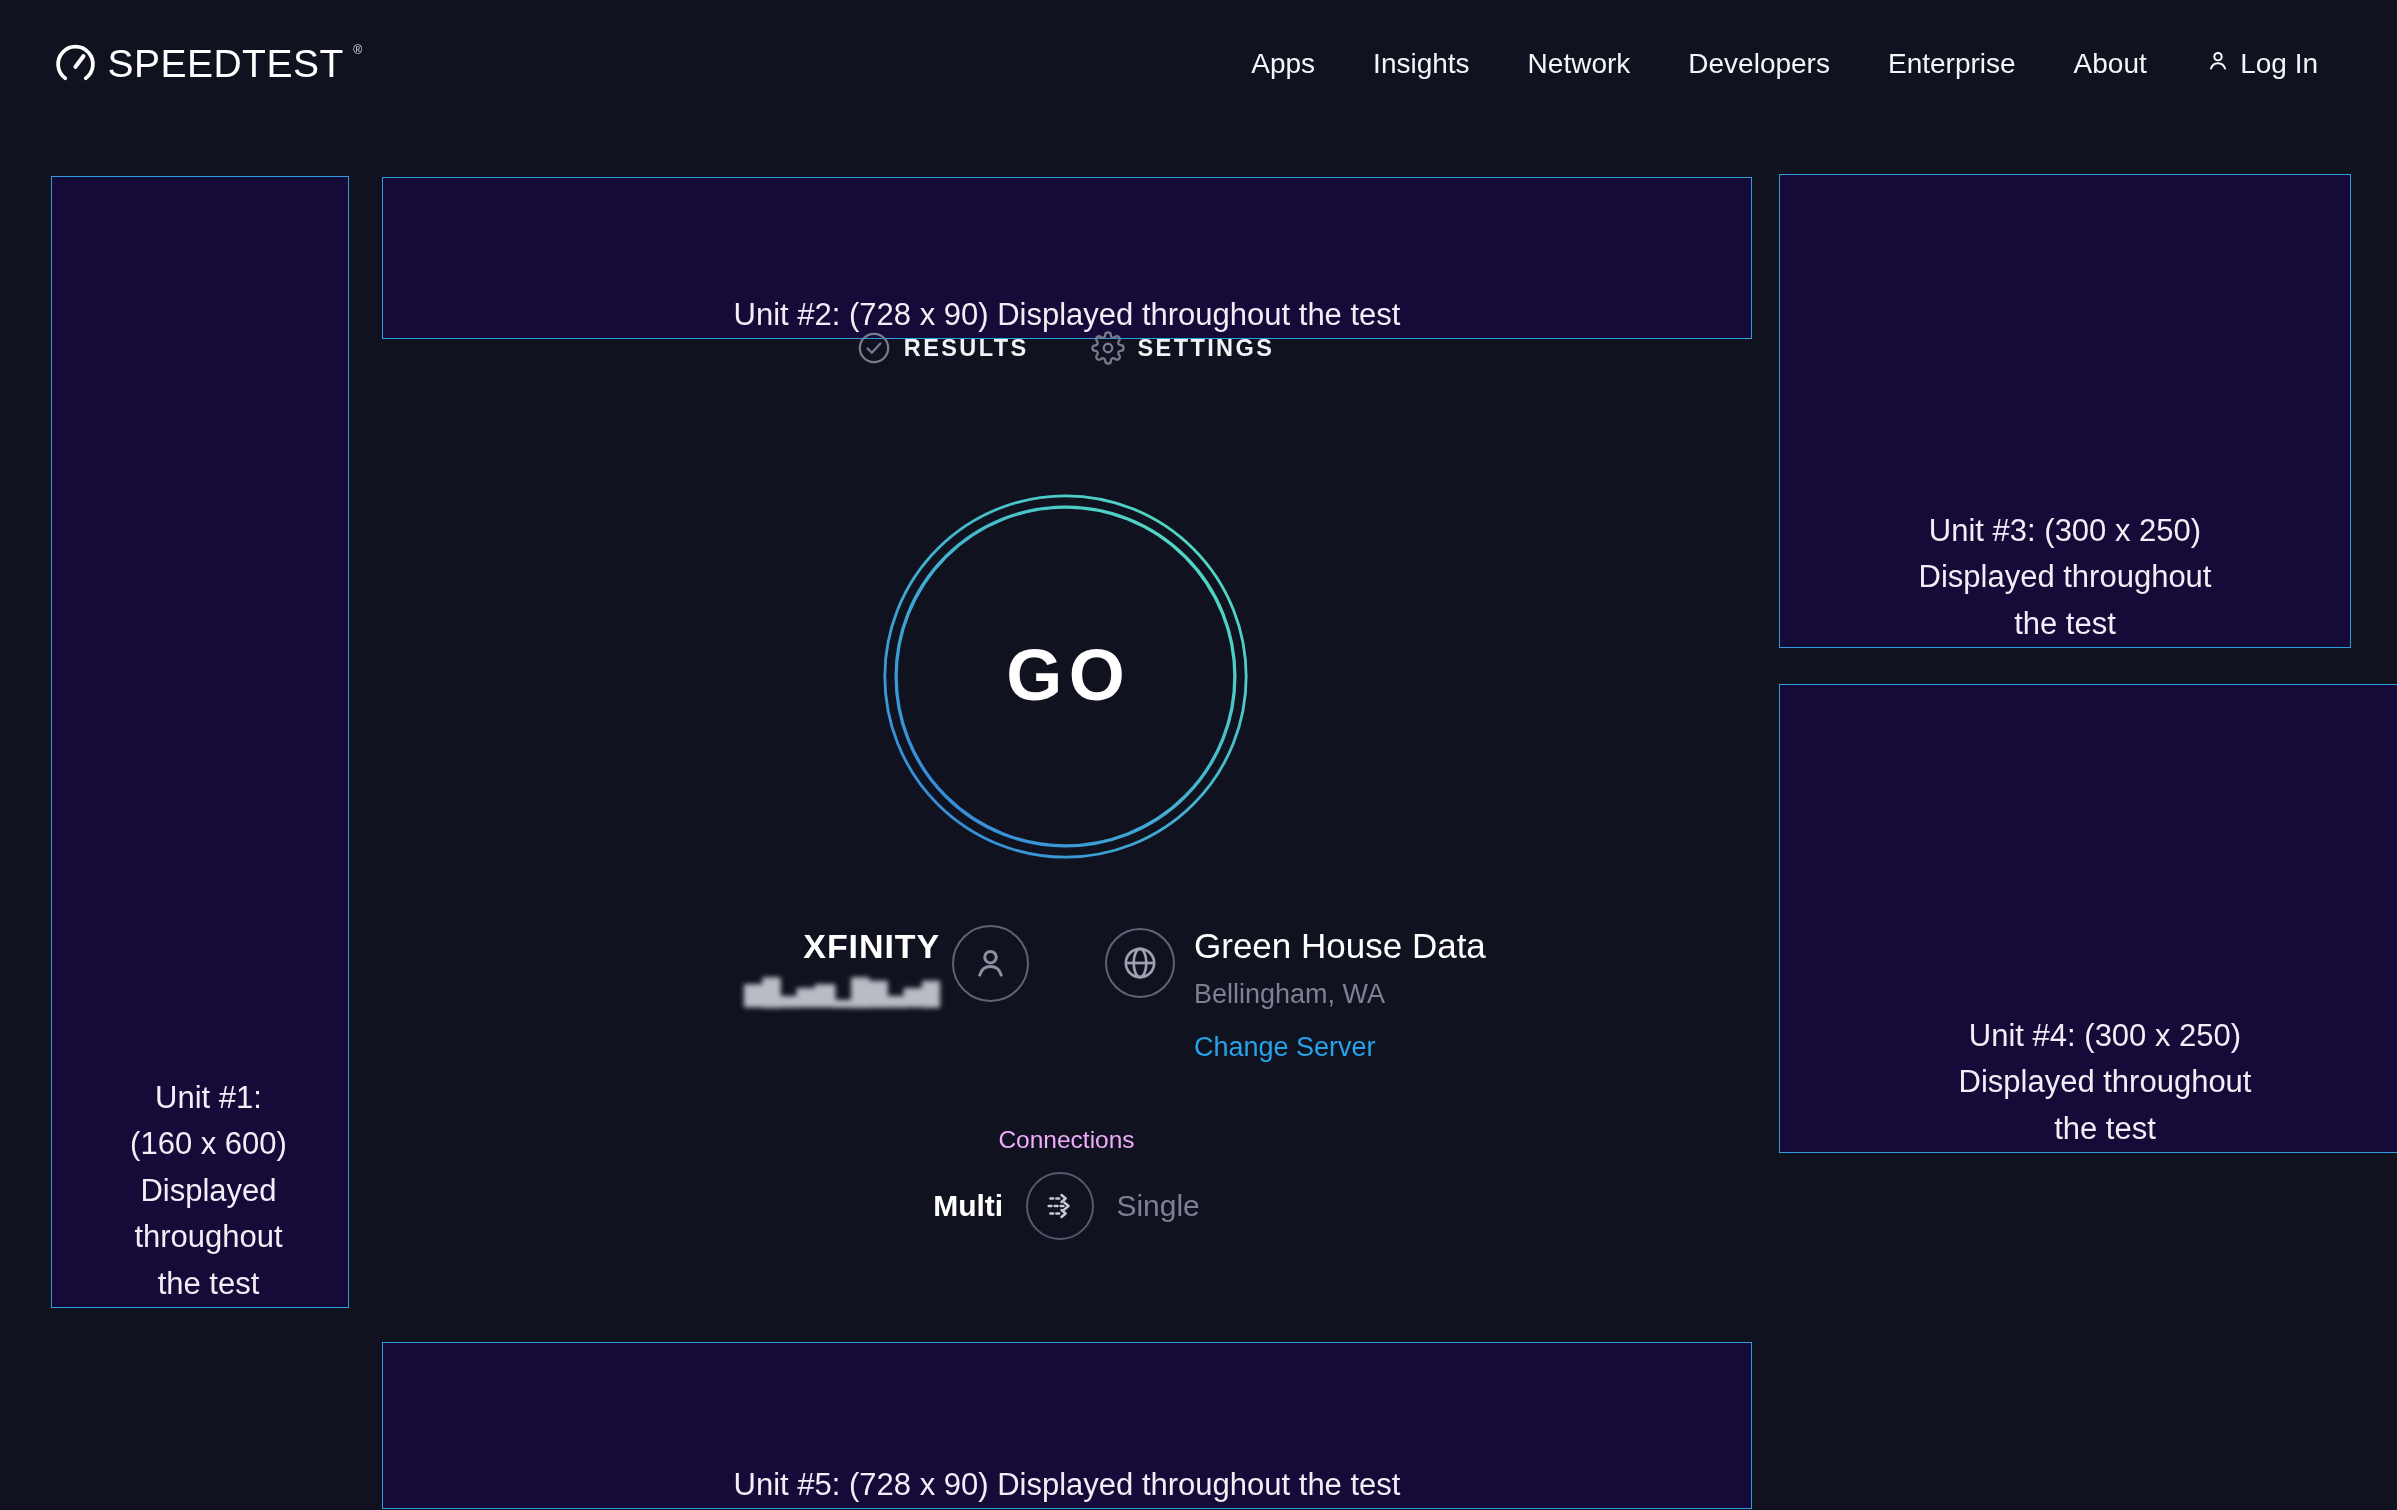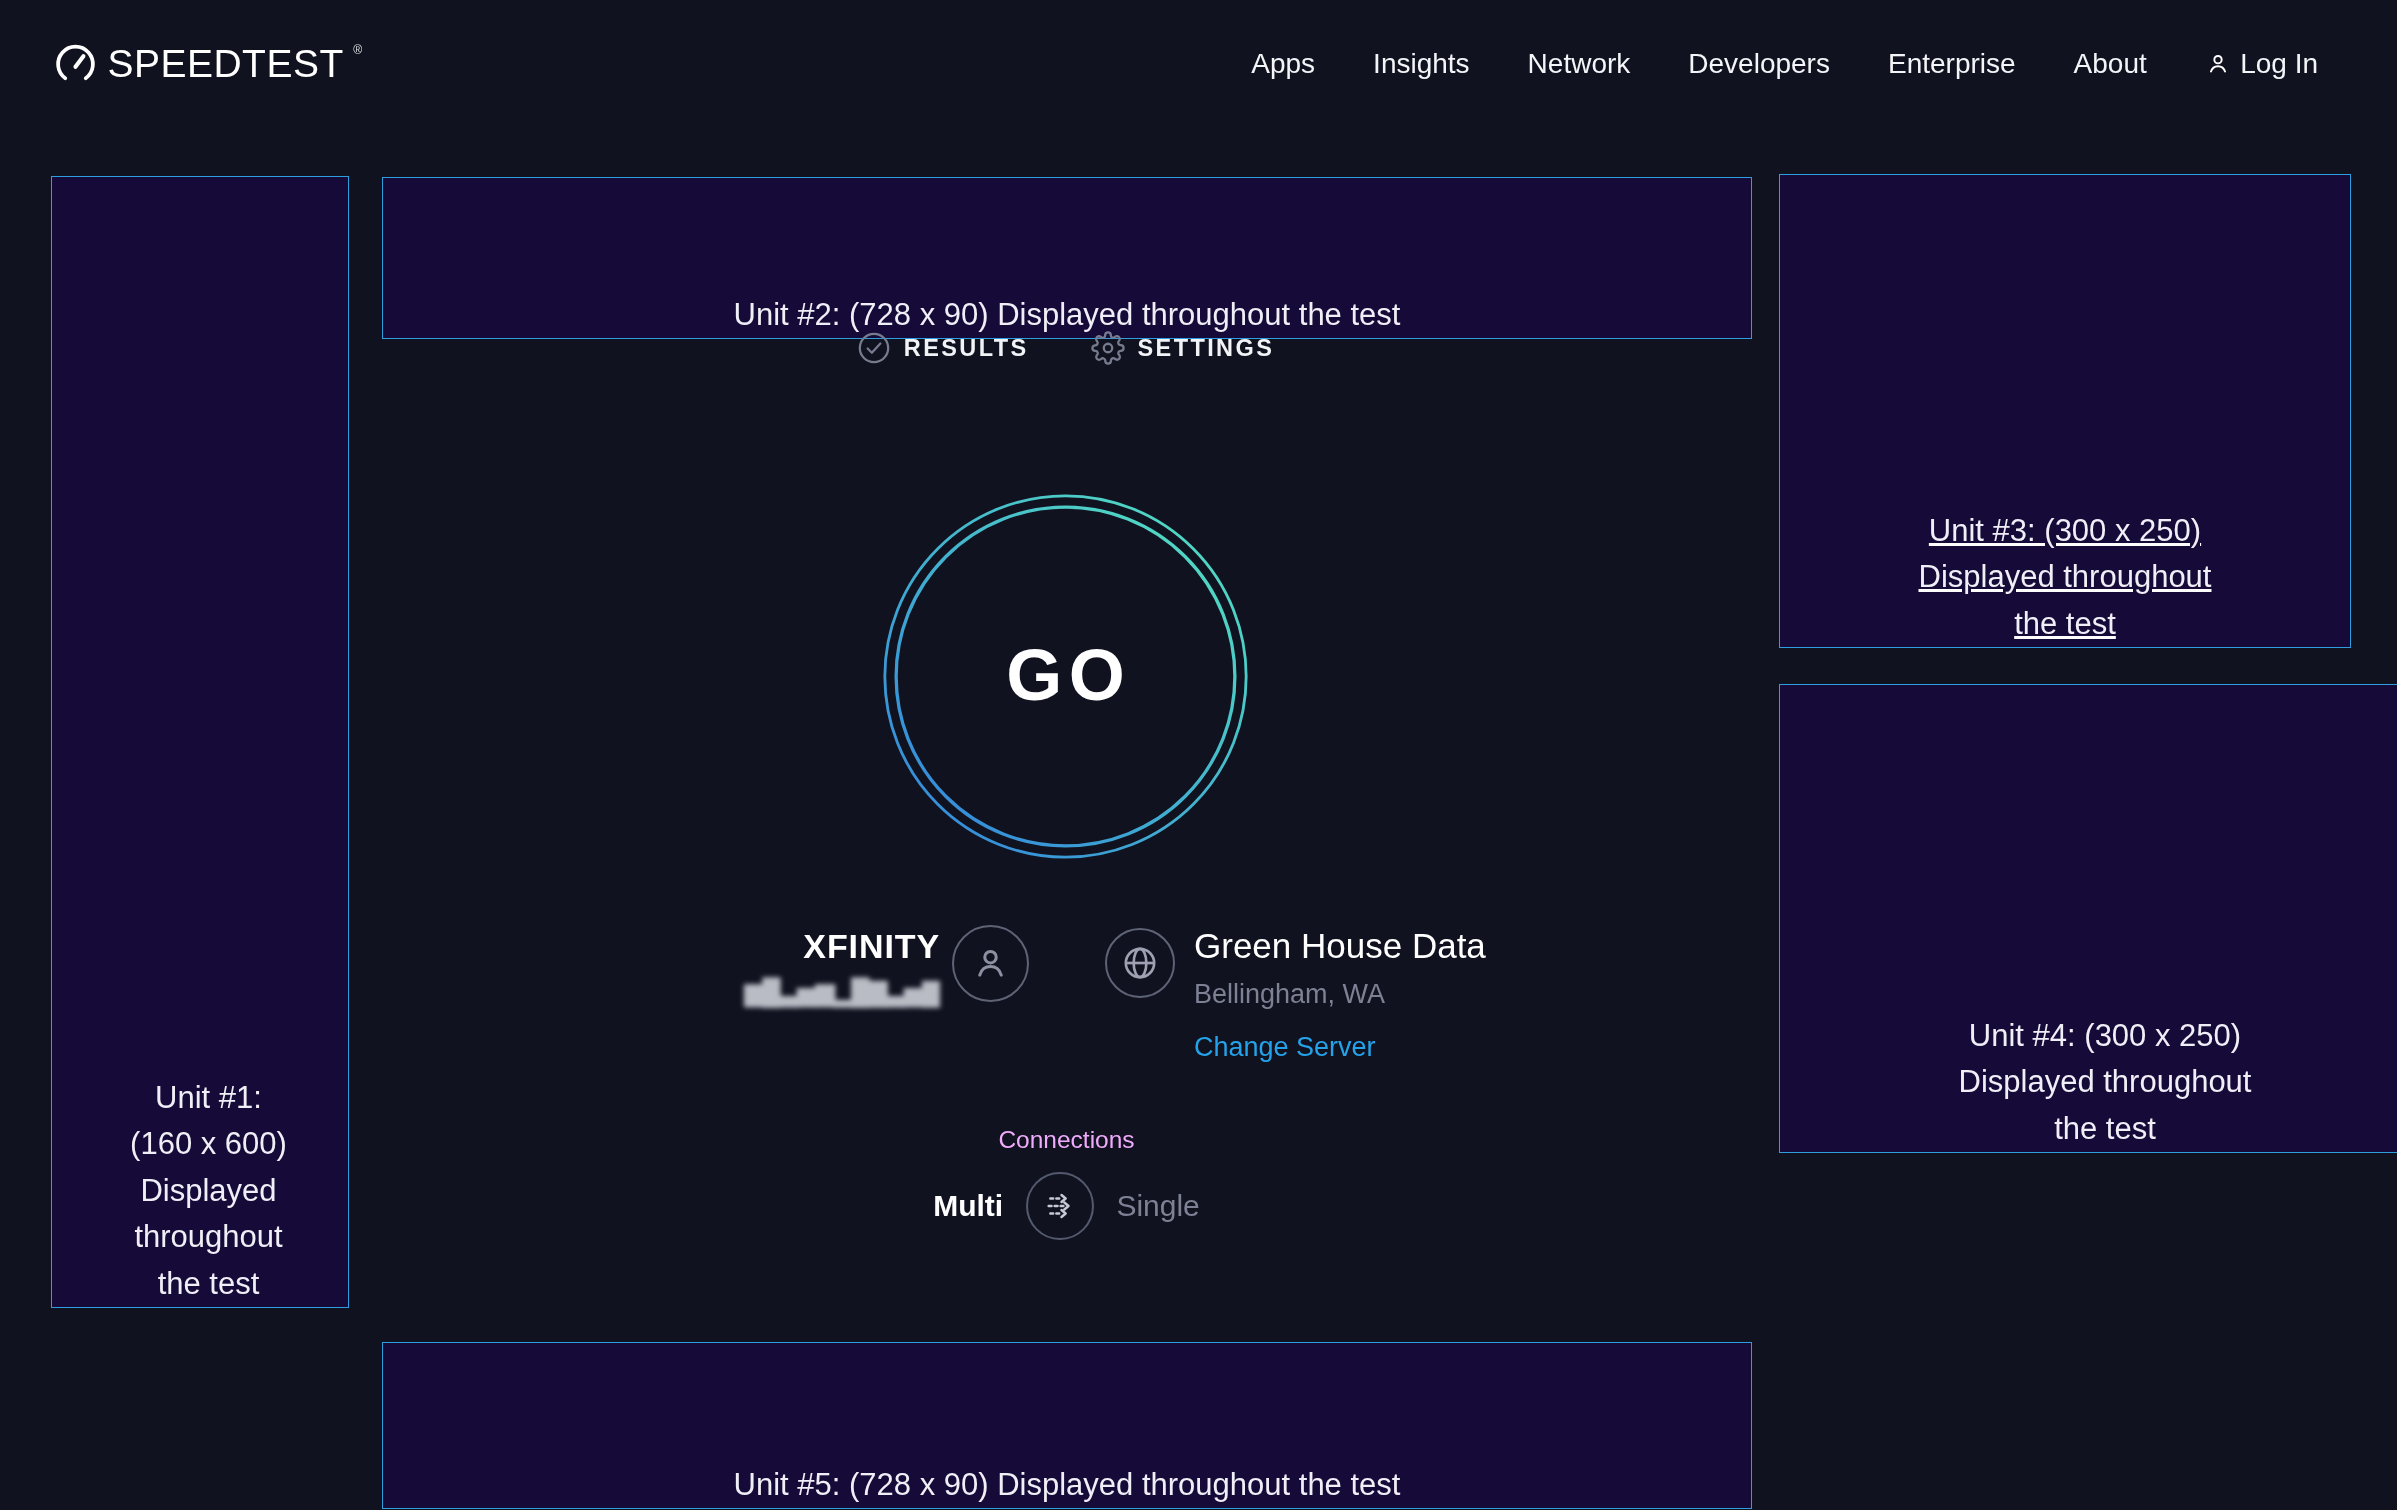--- a/index.html
+++ b/index.html
@@ -15,29 +15,29 @@
   body{background:var(--background);font-family:"Liberation Sans","DejaVu Sans",sans-serif;}
   .page{position:relative;width:2397px;height:1510px;background:var(--background);overflow:hidden;color:#fff;}
 
   
   .header{position:absolute;top:0;left:0;width:100%;height:128px;display:flex;align-items:center;justify-content:space-between;padding:0 79px 0 53px;}
   .logo{display:flex;align-items:flex-start;gap:9.4px;cursor:pointer;}
   .logo-text{font-size:39px;font-weight:400;letter-spacing:0.5px;color:#fff;line-height:43px;}
   .logo-mark{font-size:12.2px;color:#fff;opacity:.85;margin-top:1.9px;}
   .nav{display:flex;align-items:center;gap:58px;}
   .nav-item{font-size:28px;color:#f4f5f8;cursor:pointer;text-decoration:none;}
-  .login{display:flex;align-items:center;gap:9.4px;}
+  .login{display:flex;gap:9.4px;}
 
   
   .ad{position:absolute;background:var(--ad_background);border:1.9px solid var(--ad_border);display:flex;align-items:flex-end;justify-content:center;text-align:center;margin-top:44px;}
   .ad-text{font-size:31px;line-height:1.5;color:#f0eef6;}
   .ad-u1{left:51px;top:132px;width:298px;height:1132px;padding-left:17px;}
   .ad-u1 .ad-text{max-width:169px;}
   .ad-u2{left:382px;top:133px;width:1370px;height:162px;}
-  .ad-u3{left:1779px;top:130px;width:572px;height:474px;text-decoration:underline;}
+  .ad-u3{left:1779px;top:130px;width:572px;height:474px;}
   .ad-u3 .ad-text{max-width:320px;}
   .ad-u4{left:1779px;top:640px;width:652px;height:469px;}
   .ad-u4 .ad-text{max-width:320px;}
   .ad-u5{left:382px;top:1298px;width:1370px;height:167px;}
 
   
   .tabs{position:absolute;left:783px;top:331px;width:565px;display:flex;justify-content:center;align-items:center;gap:62px;}
   .tab{display:flex;align-items:center;gap:13px;cursor:pointer;text-align:right;}
   .tab-label{font-size:23.5px;font-weight:700;letter-spacing:2.4px;color:#f2f3f6;}
 

